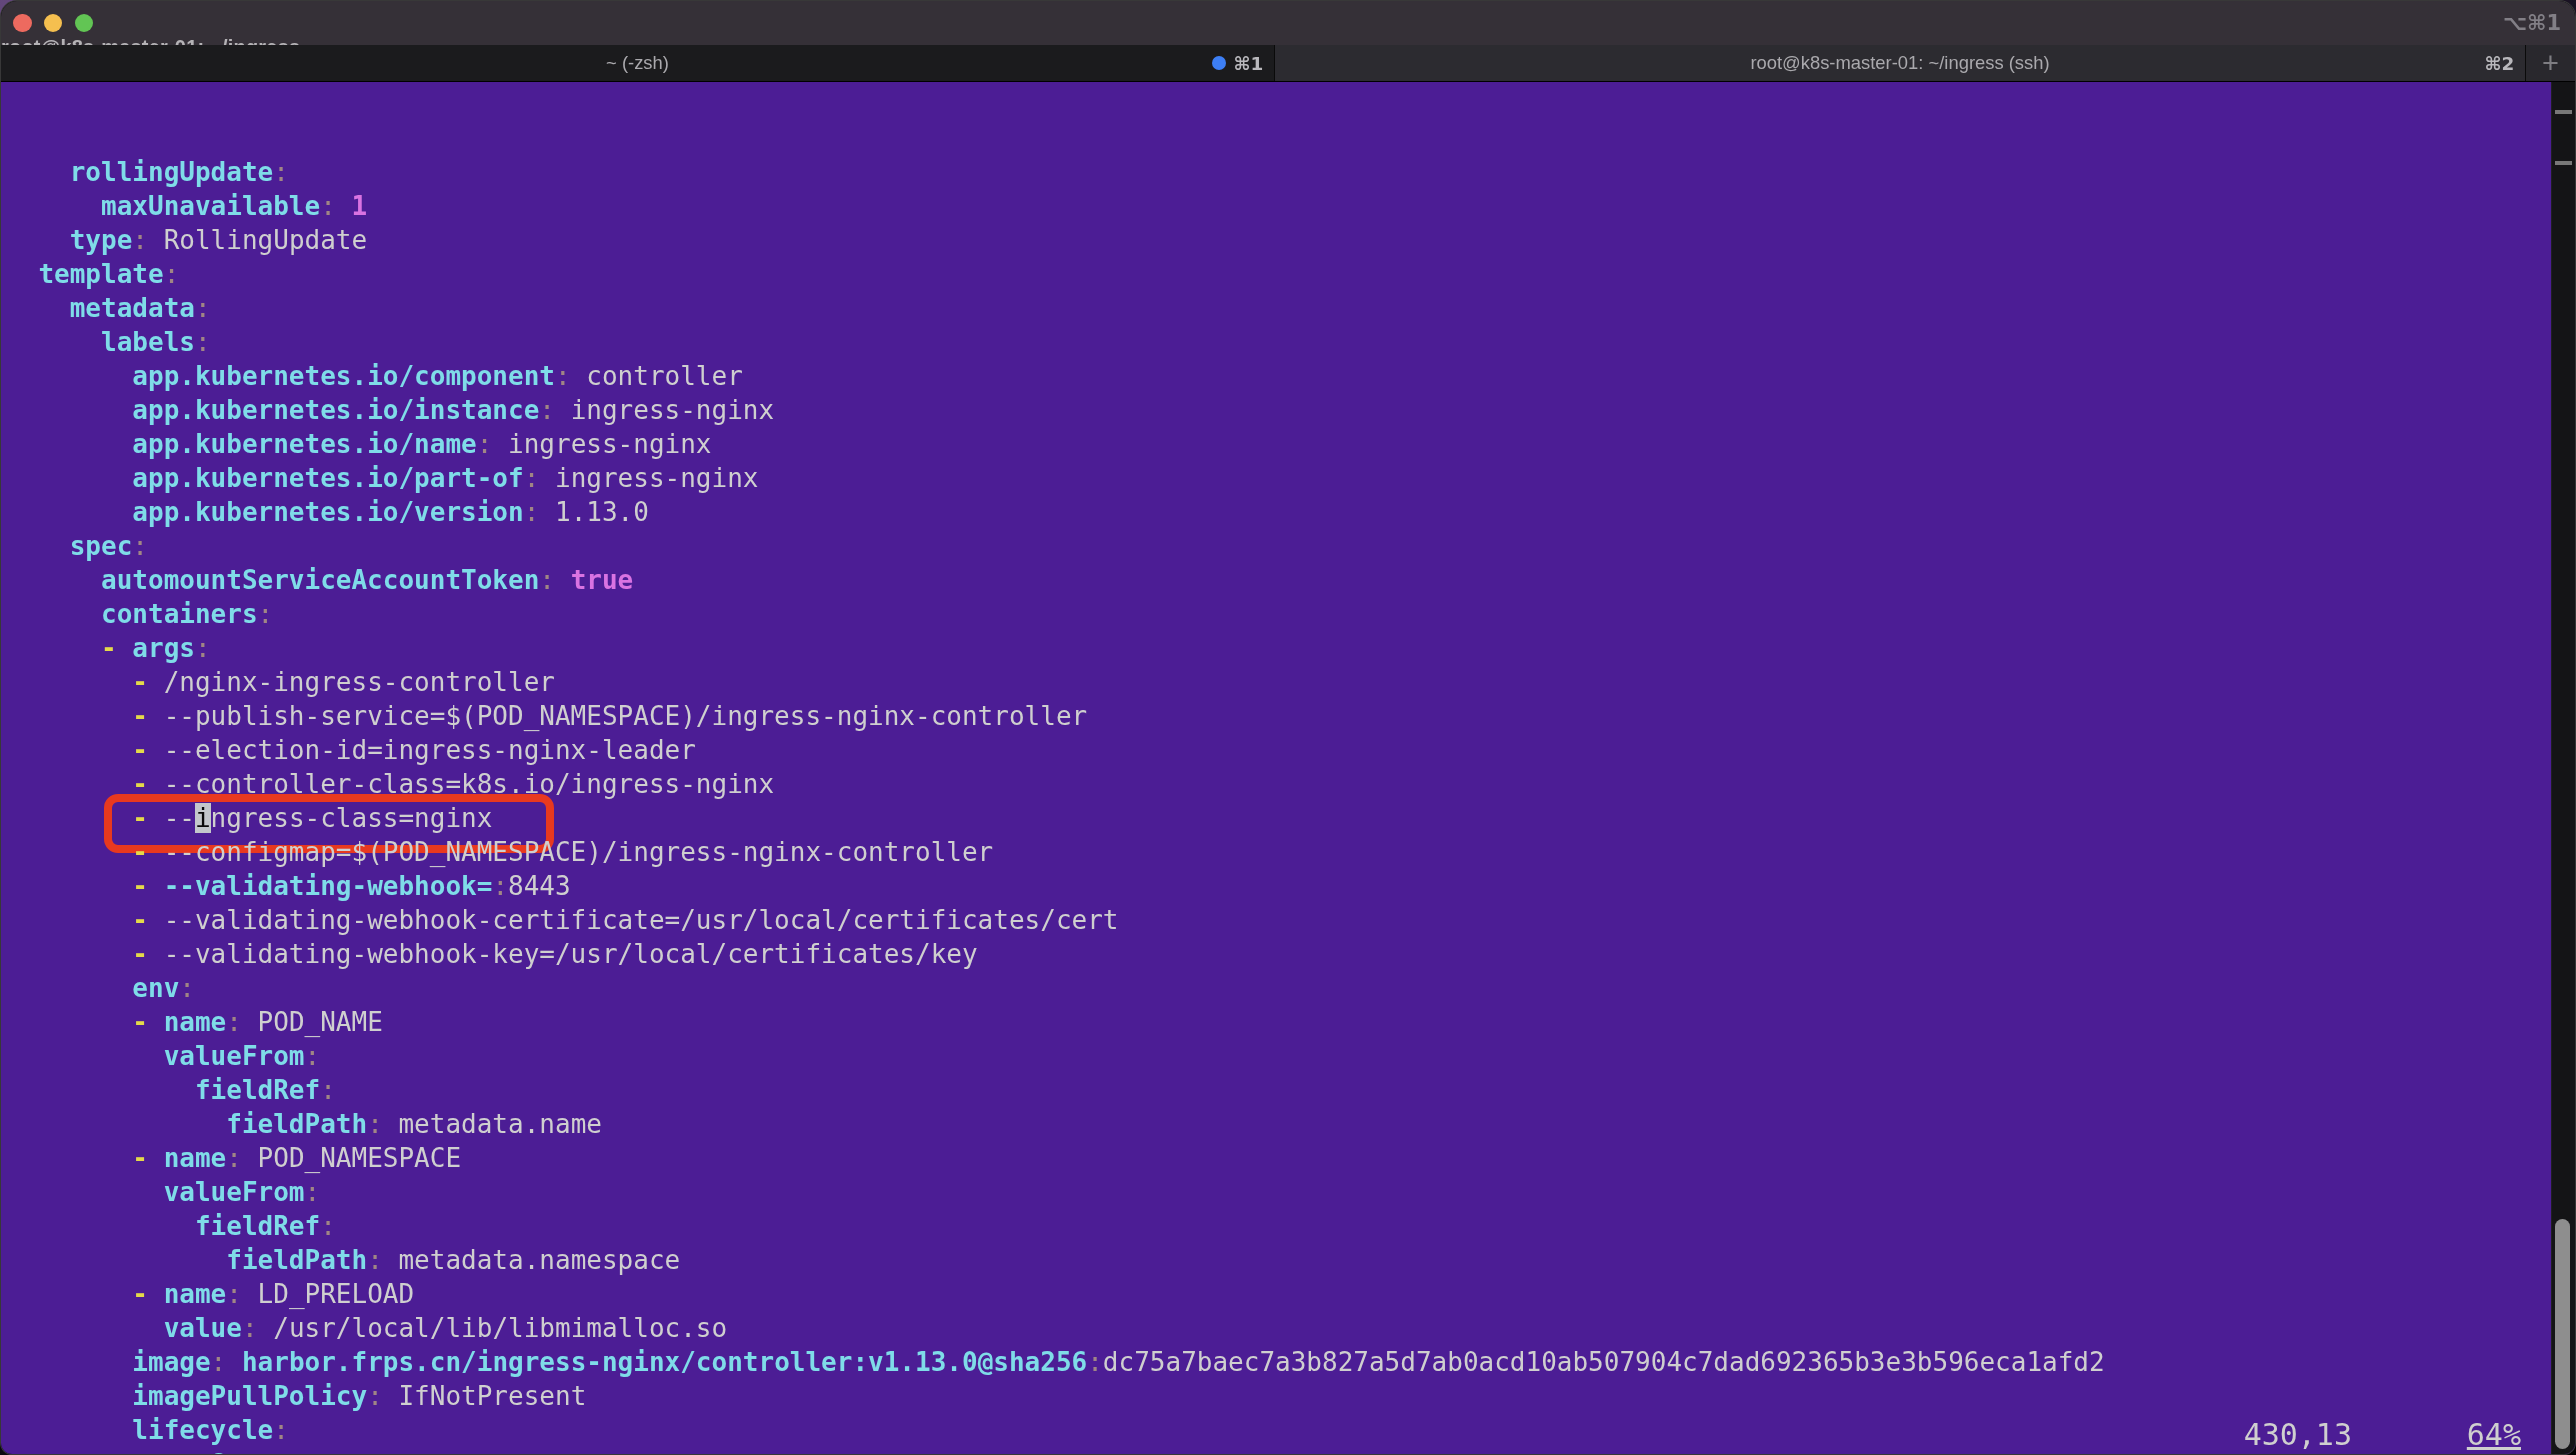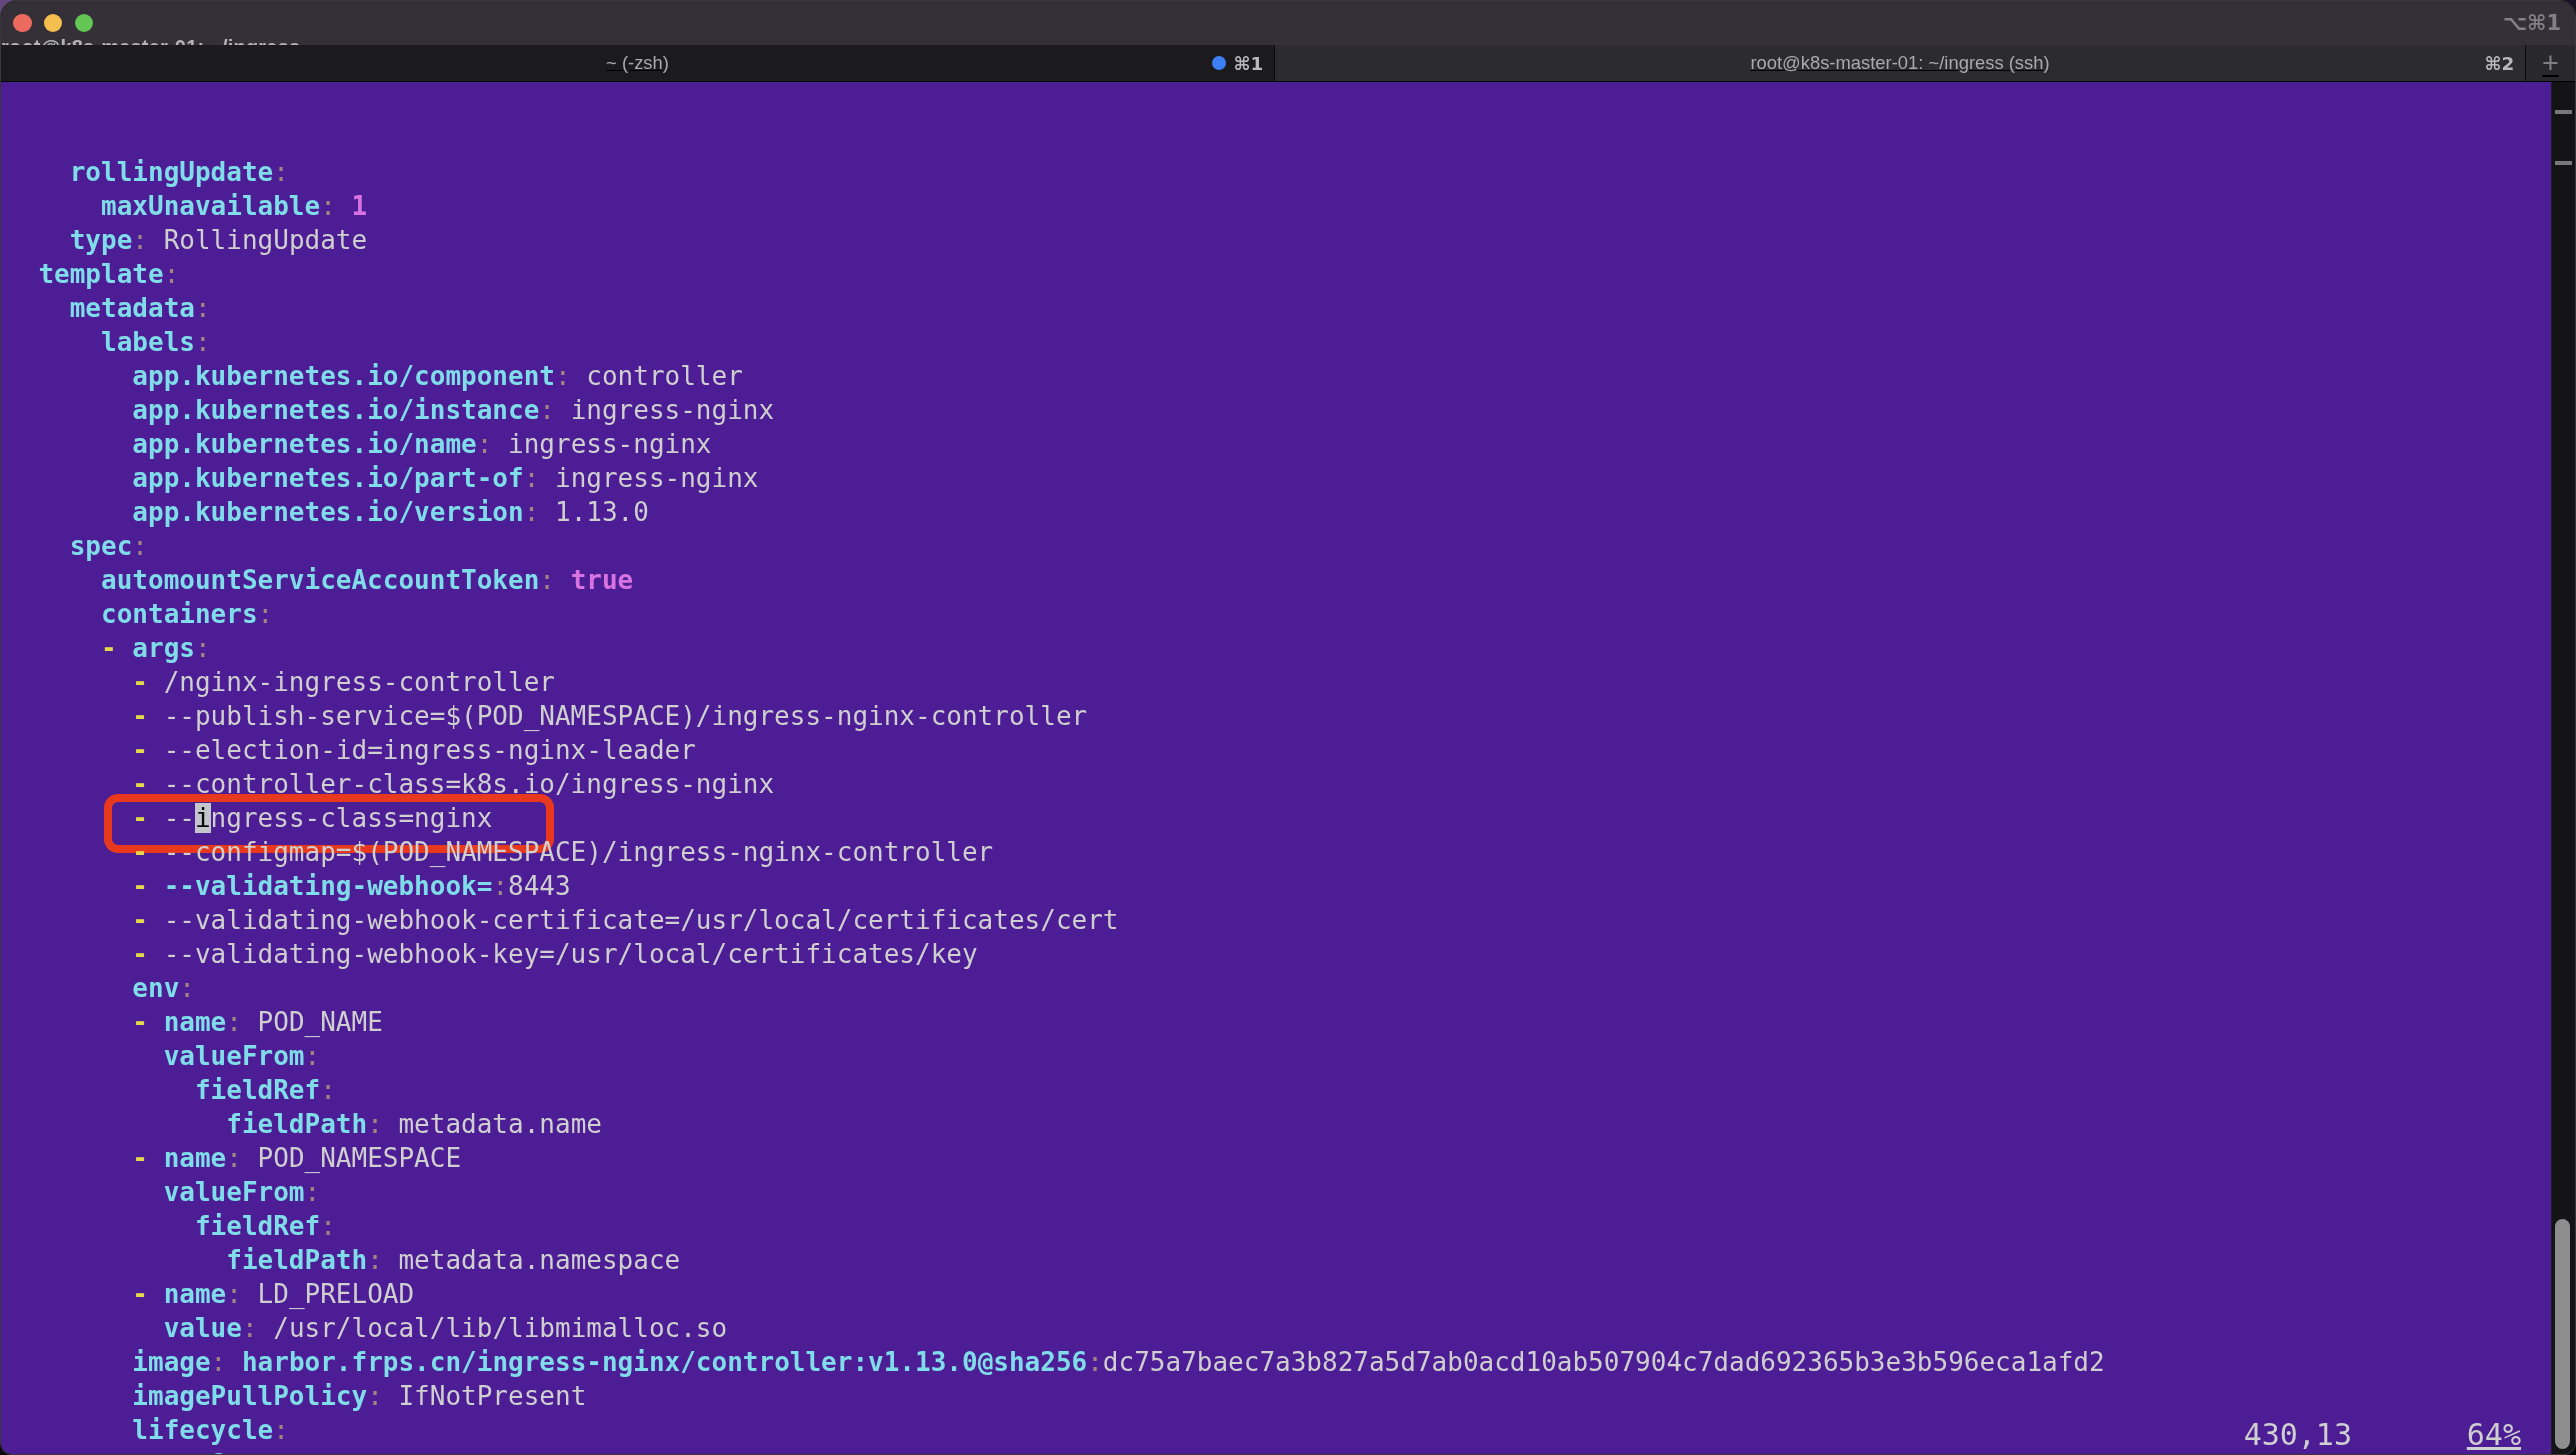--- a/index.html
+++ b/index.html
@@ -10,21 +10,21 @@
   
   .titlebar{position:absolute;left:0;top:0;right:0;height:44px;background:#353037;
     display:flex;align-items:center;border-bottom:0.8px solid #0a0a0a;}
   .traffic{position:absolute;left:12.3px;top:0;height:44px;display:flex;align-items:center;gap:12.3px;}
   .tl{width:18.4px;height:18.4px;border-radius:50%;}
   .tl.red{background:#ed6a5f}.tl.yellow{background:#f5bf4f}.tl.green{background:#62c554}
   .win-title{flex:1;text-align:left;color:#b5b3b6;font-size:20px;font-weight:700;letter-spacing:0.2px;margin-top:48px;}
   .win-shortcut{position:absolute;right:14px;top:0;height:44px;display:flex;align-items:center;
     color:#827f86;font-size:21px;font-weight:700;font-family:"DejaVu Sans",sans-serif;}
   
-  .tabbar{position:absolute;left:0;top:44px;right:0;height:36px;display:flex;background:#0a0a0a;text-decoration:underline;}
+  .tabbar{position:absolute;left:0;top:44px;right:0;height:36px;display:flex;background:#0a0a0a;}
   .tab{position:relative;display:flex;align-items:center;justify-content:center;box-sizing:border-box;}
   .tab-zsh{width:1274px;background:#1b1b1d;border-right:1.5px solid #0a0a0a;}
   .tab-ssh{flex:1;background:#2c2b30;}
   .tab-label{color:#aaa9ad;font-size:18.4px;}
   .tab-right{position:absolute;right:10.7px;top:0;height:100%;display:flex;align-items:center;gap:7.7px;}
   .dot{width:14px;height:14px;border-radius:50%;background:#3d7ff5;}
   .tab-shortcut{color:#b9b8bc;font-size:18.4px;font-weight:700;font-family:"DejaVu Sans",sans-serif;}
   .newtab{width:49px;background:#29282d;border-left:1.5px solid #0a0a0a;display:flex;align-items:center;
     justify-content:center;color:#7e7d82;font-size:29px;font-weight:400;}
   

